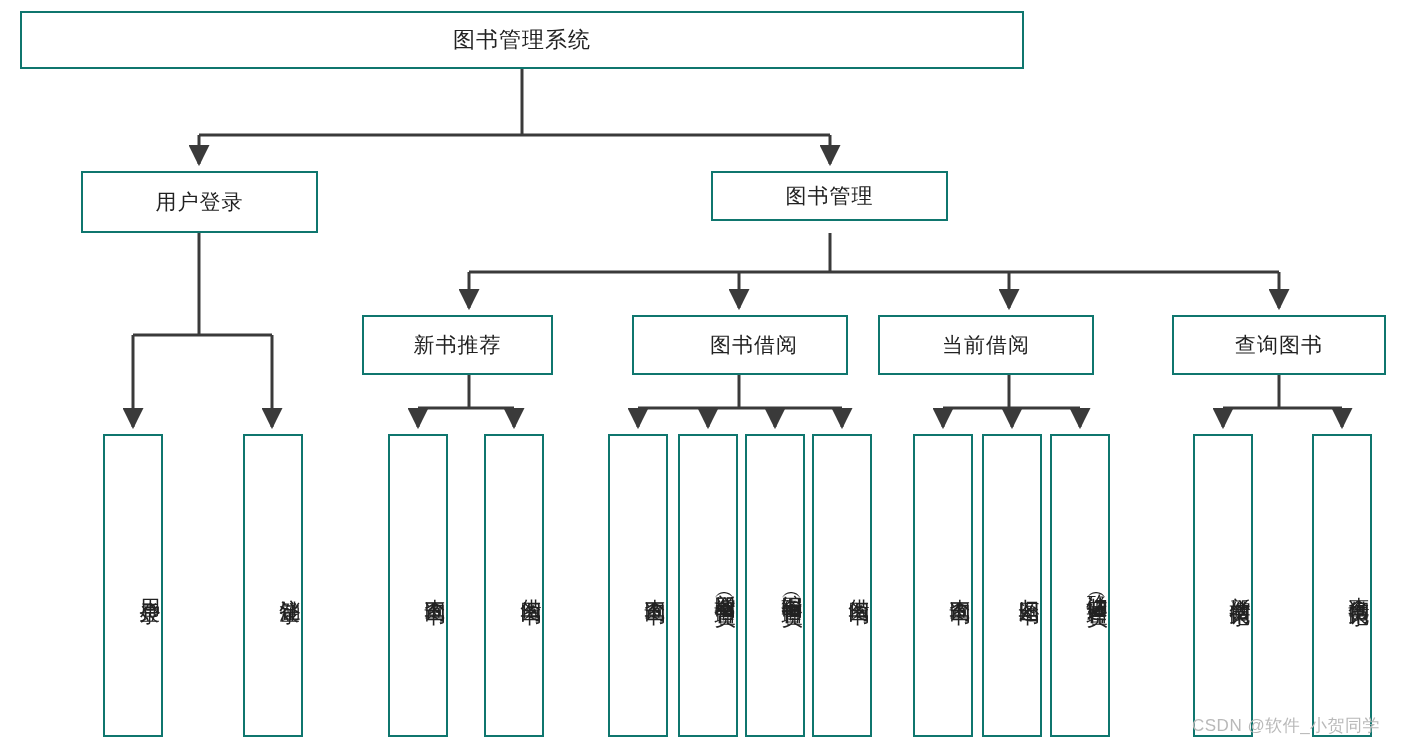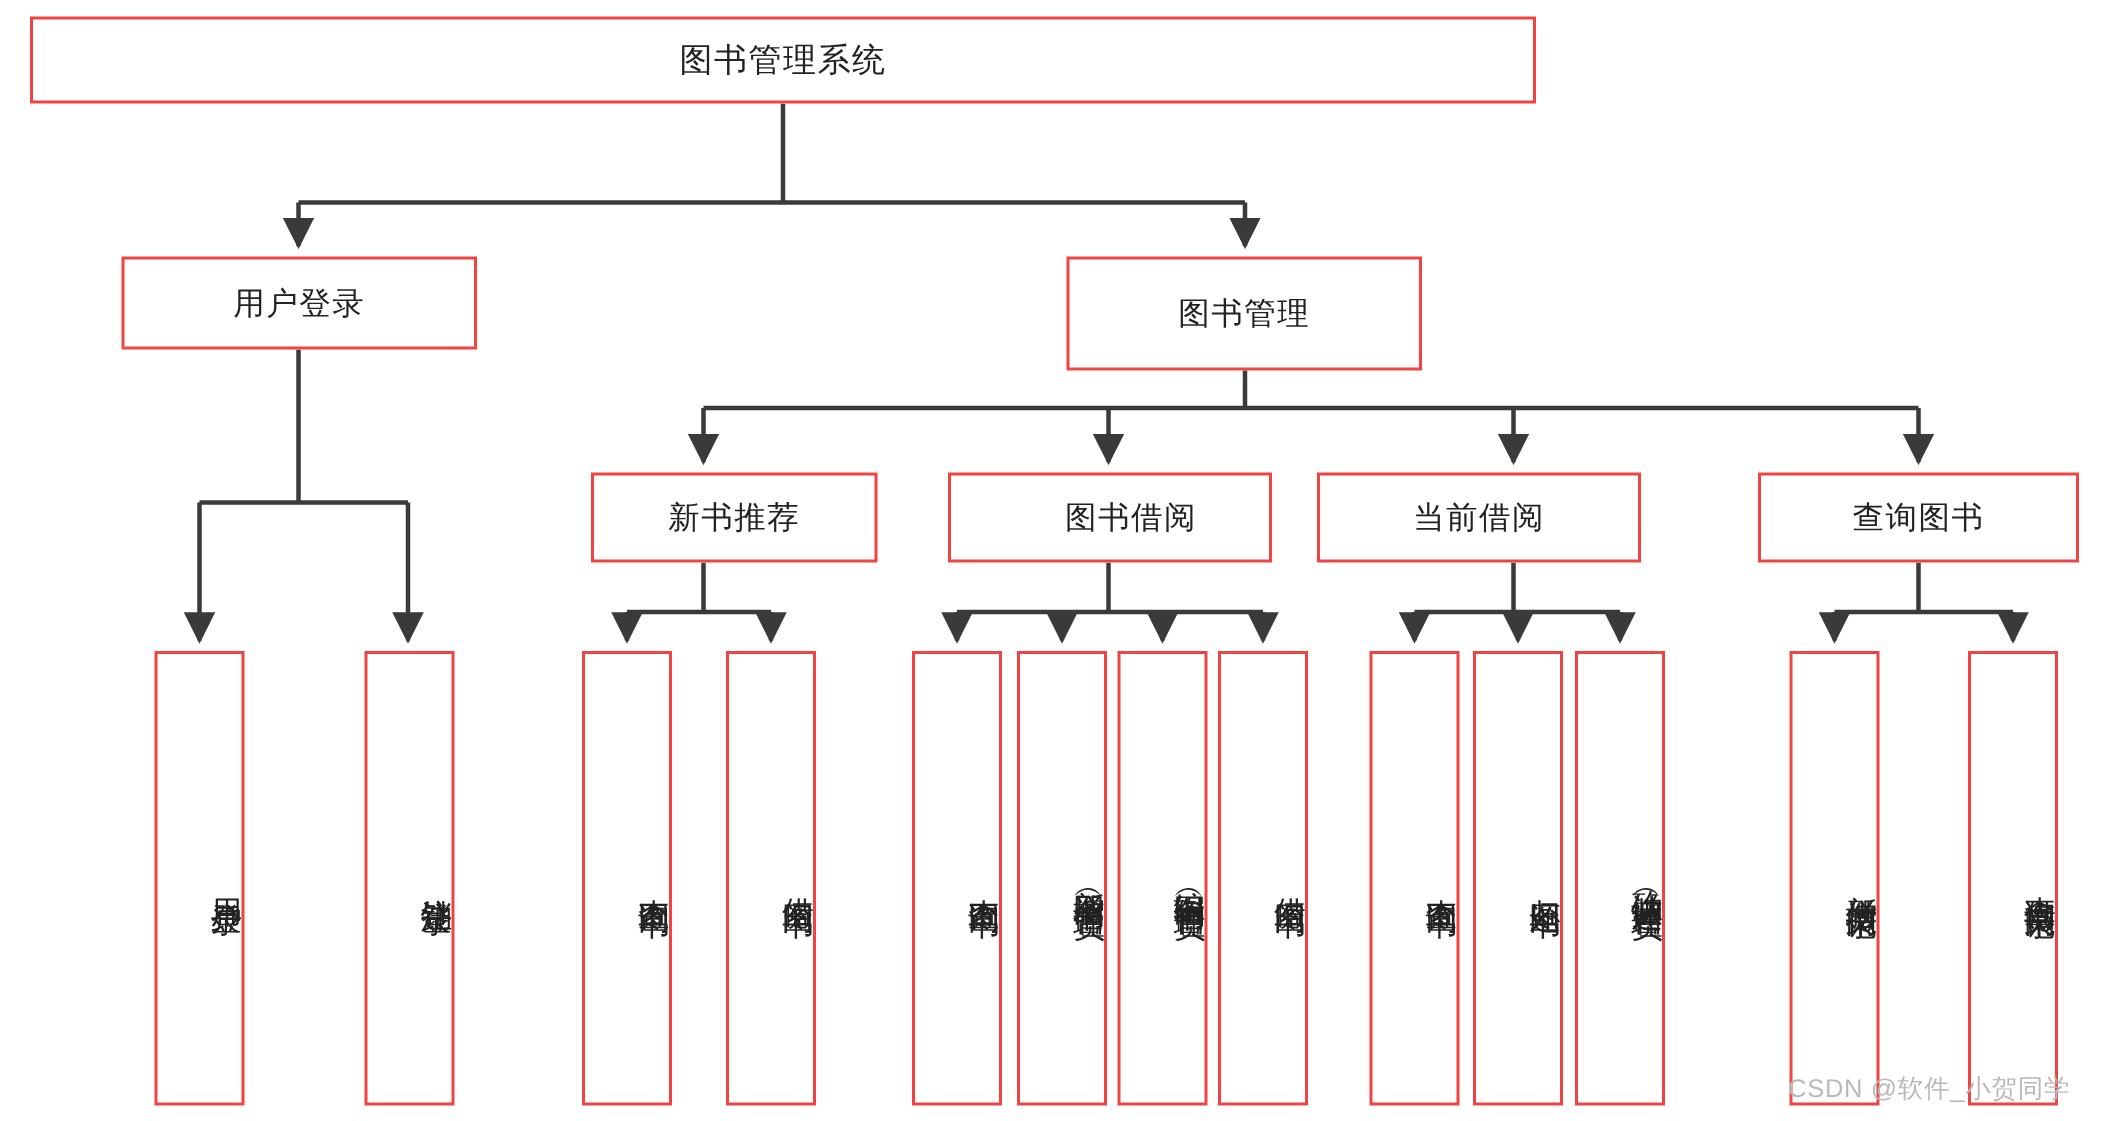--- a/index.html
+++ b/index.html
@@ -21,21 +21,21 @@
     position: absolute;
     left: 0;
     top: 0;
     width: 1405px;
     height: 747px;
     pointer-events: none;
   }
   .node {
     position: absolute;
     box-sizing: border-box;
-    border: 2px solid #ef4444;
+    border: 2px solid #0f766e;
     background: #ffffff;
     display: flex;
     align-items: center;
     justify-content: center;
     color: #222222;
   }
   .node.horiz {
     font-size: 21px;
     letter-spacing: 1px;
   }
@@ -112,23 +112,23 @@
       <path d="M 1279 375 L 1279 408"></path>
       <path d="M 1223 408 L 1342 408"></path>
       <path d="M 1223 408 L 1223 427" marker-end="url(#arrow)"></path>
       <path d="M 1342 408 L 1342 427" marker-end="url(#arrow)"></path>
     </g>
   </svg>
 
   <div class="node horiz root" style="left: 20px; top: 11px; width: 1004px; height: 58px;">图书管理系统</div>
 
   <div class="node horiz" style="left: 81px; top: 171px; width: 237px; height: 62px;">用户登录</div>
-  <div class="node horiz" style="left: 711px; top: 171px; width: 237px; height: 76px;">图书管理</div>
+  <div class="node horiz" style="left: 711px; top: 171px; width: 237px; height: 50px;">图书管理</div>
 
-  <div class="node horiz" style="left: 362px; top: 315px; width: 191px; height: 60px; margin-left: 32px;">新书推荐</div>
+  <div class="node horiz" style="left: 362px; top: 315px; width: 191px; height: 60px;">新书推荐</div>
   <div class="node horiz" style="left: 632px; top: 315px; width: 216px; height: 60px; padding-left: 28px;">图书借阅</div>
   <div class="node horiz" style="left: 878px; top: 315px; width: 216px; height: 60px;">当前借阅</div>
   <div class="node horiz" style="left: 1172px; top: 315px; width: 214px; height: 60px;">查询图书</div>
 
   <div class="node vert" style="left: 103px; top: 434px; width: 60px; height: 303px;">用户登录</div>
   <div class="node vert" style="left: 243px; top: 434px; width: 60px; height: 303px;">注销登录</div>
   <div class="node vert" style="left: 388px; top: 434px; width: 60px; height: 303px;">查询图书</div>
   <div class="node vert" style="left: 484px; top: 434px; width: 60px; height: 303px;">借阅图书</div>
   <div class="node vert" style="left: 608px; top: 434px; width: 60px; height: 303px;">查询图书</div>
   <div class="node vert" style="left: 678px; top: 434px; width: 60px; height: 303px;">新增图书（管理员）</div>

